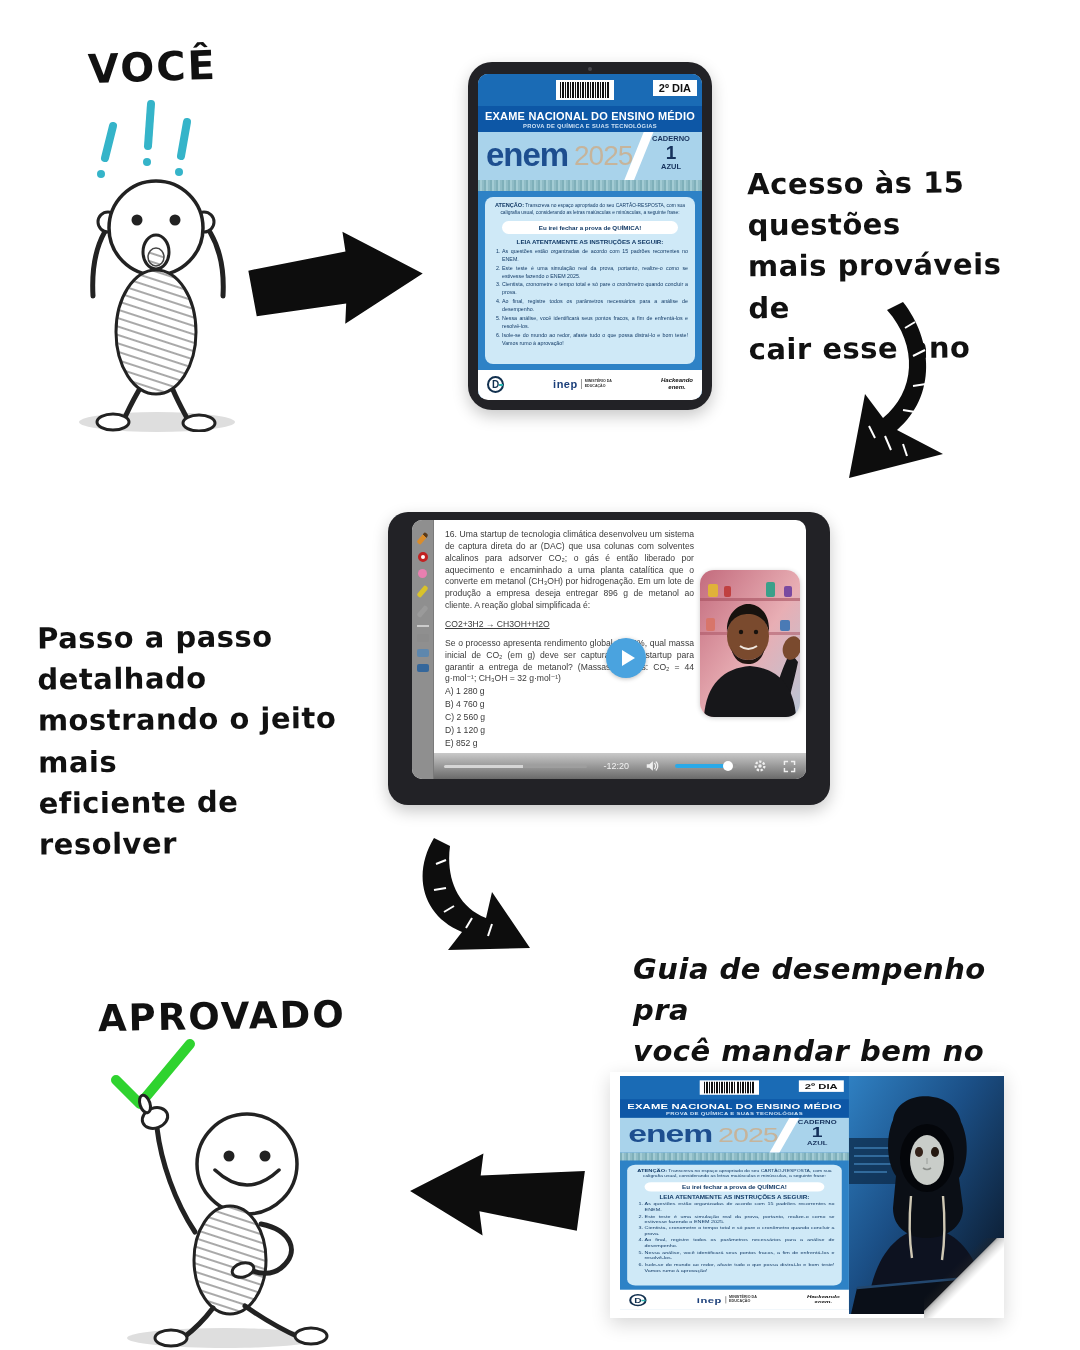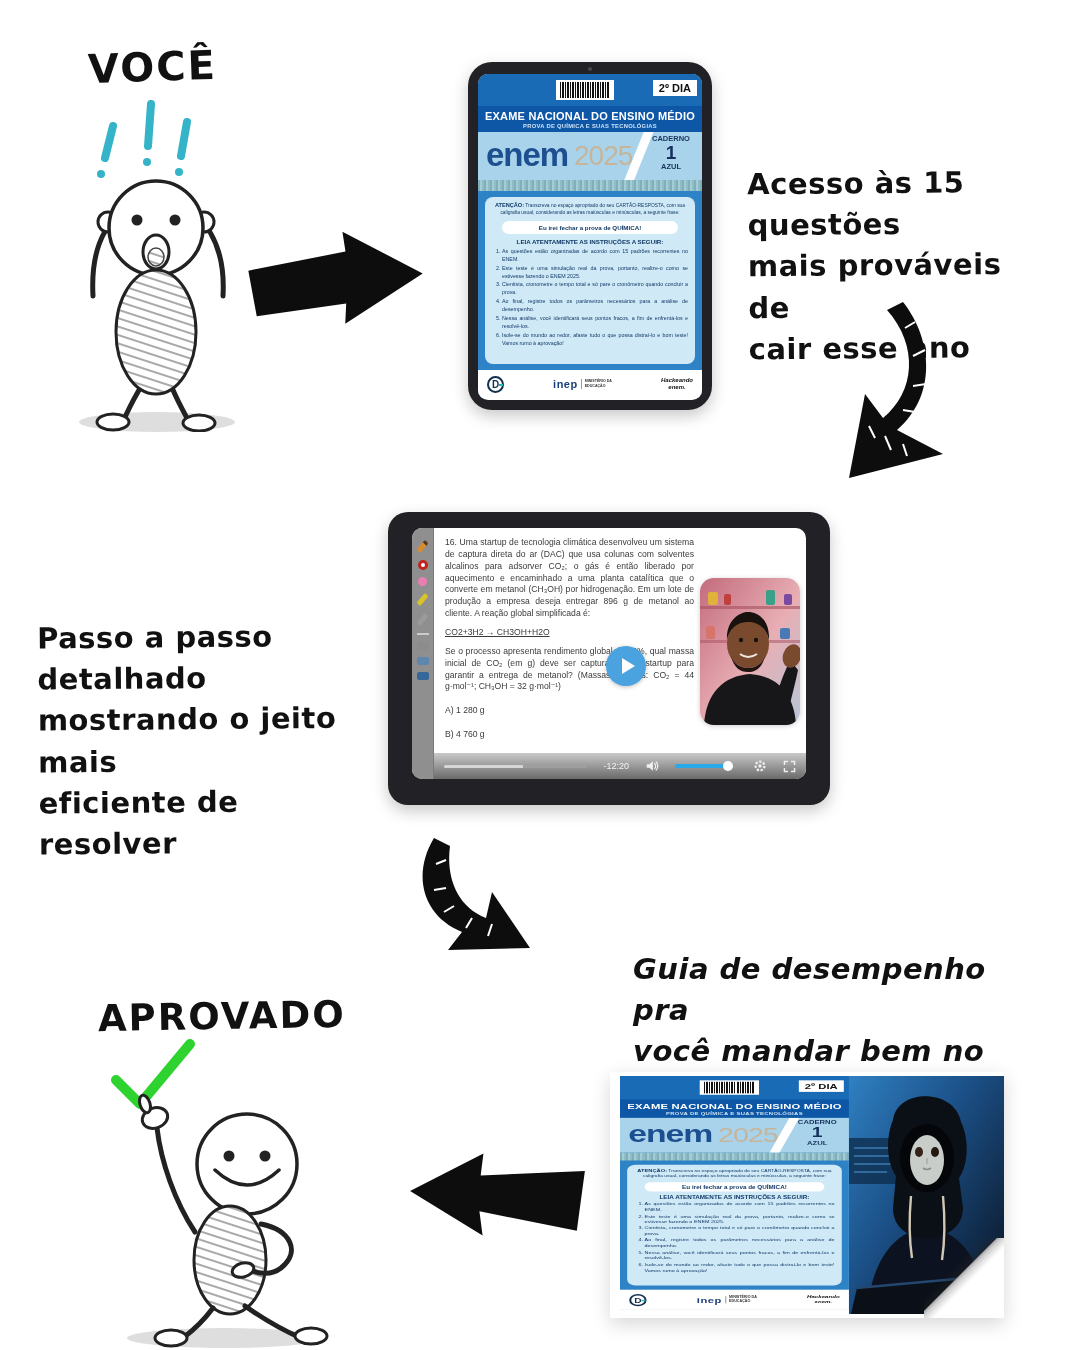--- a/index.html
+++ b/index.html
@@ -21,21 +21,21 @@
   .arrow { position:absolute; }
   #arrow-1 { left:243px; top:222px; width:188px; height:118px; transform:rotate(-3deg); }
   #arrow-curve-right { left:833px; top:298px; width:122px; height:192px; }
   #arrow-curve-mid { left:406px; top:836px; width:128px; height:122px; }
   #arrow-left { left:406px; top:1148px; width:184px; height:94px; transform:rotate(2deg); }
 
   
   .tablet { position:absolute; background:#222226; box-shadow:0 6px 16px rgba(0,0,0,.22); }
   #tablet-portrait { left:468px; top:62px; width:244px; height:348px; border-radius:24px; padding:12px 10px 10px; }
   #tablet-portrait .cam { position:absolute; top:5px; left:50%; width:4px; height:4px; margin-left:-2px; border-radius:50%; background:#47474d; }
-  #tablet-landscape { left:388px; top:512px; width:442px; height:293px; border-radius:20px; padding:16px 24px 26px; }
+  #tablet-landscape { left:388px; top:512px; width:442px; height:293px; border-radius:20px; padding:8px 24px 26px; }
   .screen { width:100%; height:100%; border-radius:10px; overflow:hidden; background:#fff; position:relative; }
 
   
   .cover { width:224px; height:324px; display:flex; flex-direction:column; background:#2e82c6; font-family:"Liberation Sans","DejaVu Sans",sans-serif; }
   .cov-top { position:relative; height:32px; background:#1a6bb5; flex:0 0 auto; }
   .barcode { position:absolute; left:78px; top:6px; width:58px; height:20px; background:#fff; padding:2px 4px; }
   .barcode-bars { width:100%; height:100%; background:repeating-linear-gradient(90deg,#111 0 1px,transparent 1px 2px,#111 2px 4px,transparent 4px 5px); }
   .day-badge { position:absolute; right:5px; top:6px; background:#fff; color:#111; font-weight:700; font-size:11px; padding:2px 6px; }
   .cov-title { background:#0d57a6; text-align:center; padding:4px 2px 3px; flex:0 0 auto; }
   .cov-title-main { color:#fff; font-weight:700; font-size:11px; letter-spacing:.2px; }
@@ -75,21 +75,21 @@
   .tool-yellow { width:5px; height:13px; background:#d9c22a; border-radius:2px; transform:rotate(40deg); }
   .tool-gray { width:5px; height:13px; background:#9a9a9a; border-radius:2px; transform:rotate(40deg); }
   .tool-line { width:12px; height:2px; background:#cccccc; }
   .tool-rect1 { width:12px; height:8px; background:#8c8c8c; border-radius:2px; }
   .tool-rect2 { width:12px; height:8px; background:#5e87ad; border-radius:2px; }
   .tool-rect3 { width:12px; height:8px; background:#35679b; border-radius:2px; }
   .ldoc { flex:1; position:relative; padding:9px 10px 30px 11px; font-size:8.6px; color:#3a3a3a; line-height:1.38; }
   .ldoc .qtext { text-align:justify; margin-right:102px; }
   .ldoc .eq { margin:7px 0;text-decoration:underline; }
   .ldoc .q2 { text-align:justify; margin-right:102px; }
-  .ldoc .opt { margin-top:12px; }
+  .ldoc .opt { margin-top:1px; }
   .play-btn { position:absolute; left:172px; top:118px; width:40px; height:40px; border-radius:50%; background:#4aa3df; box-shadow:0 1px 4px rgba(0,0,0,.25); display:flex; align-items:center; justify-content:center; }
   .play-tri { width:0; height:0; border-left:13px solid #fff; border-top:8px solid transparent; border-bottom:8px solid transparent; margin-left:4px; }
   .video-pip { position:absolute; right:6px; top:50px; width:100px; height:147px; border-radius:14px; overflow:hidden; box-shadow:0 1px 5px rgba(0,0,0,.2); }
   .player-bar { position:absolute; left:0; right:0; bottom:0; height:26px; background:linear-gradient(#c9c9c9,#6a6a6a); display:flex; align-items:center; gap:16px; padding:0 10px; }
   .pg-progress { flex:1; height:3px; border-radius:2px; background:linear-gradient(to right,#d6d6d6 0 55%,#9e9e9e 55%); }
   .pg-time { font-size:9px; color:#f2f2f2; flex:0 0 auto; }
   .vslider { width:62px; height:4px; border-radius:2px; background:linear-gradient(to right,#2aa9e8 0 85%,#9a9a9a 85%); position:relative; flex:0 0 auto; }
   .vknob { position:absolute; left:calc(85% - 5px); top:-3px; width:10px; height:10px; border-radius:50%; background:#fff; }
 
   

